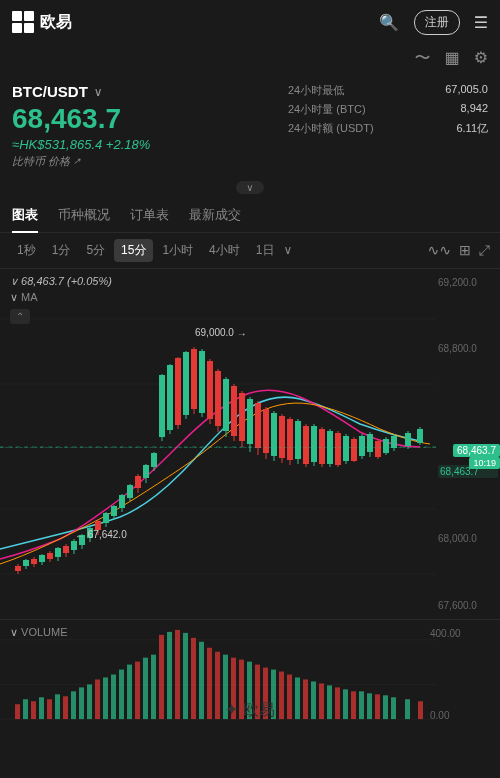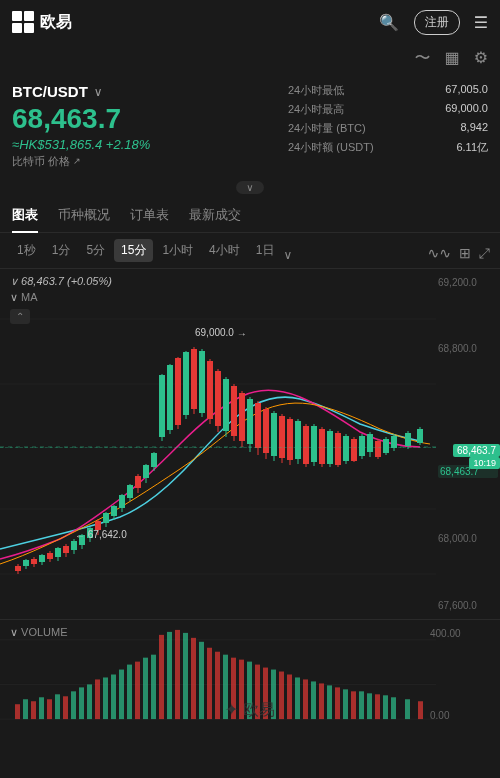--- a/index.html
+++ b/index.html
@@ -96,20 +96,21 @@
       margin-top: 2px;
       font-style: italic;
     }
     .btc-label {
       font-size: 11px;
       color: #888;
       margin-top: 2px;
       display: flex;
       align-items: center;
       gap: 3px;
+      font-style: italic;
     }
     .price-right {
       display: flex;
       flex-direction: column;
       gap: 4px;
       min-width: 200px;
     }
     .stat-row {
       display: flex;
       justify-content: space-between;
@@ -158,21 +159,21 @@
       bottom: -1px;
       left: 0;
       right: 0;
       height: 2px;
       background: #fff;
     }
 
     
     .interval-row {
       display: flex;
-      align-items: flex-end;
+      align-items: center;
       padding: 6px 10px;
       gap: 2px;
       border-bottom: 1px solid #2a2a2a;
     }
     .interval-btn {
       padding: 3px 7px;
       font-size: 12px;
       color: #888;
       cursor: pointer;
       border-radius: 4px;
@@ -347,24 +348,20 @@
     <div class="hk-price">≈HK$531,865.4 +2.18%</div>
     <div class="btc-label">
       <span>比特币 价格</span>
       <span style="font-size:9px;">↗</span>
     </div>
   </div>
   <div class="price-right">
     <div class="stat-row">
       <span class="stat-label">24小时最低</span>
       <span class="stat-value">67,005.0</span>
-    </div>
-    <div class="stat-row">
-      <span class="stat-label">24小时最高</span>
-      <span class="stat-value">69,000.0</span>
     </div>
     <div class="stat-row">
       <span class="stat-label">24小时量 (BTC)</span>
       <span class="stat-value">8,942</span>
     </div>
     <div class="stat-row">
       <span class="stat-label">24小时额 (USDT)</span>
       <span class="stat-value">6.11亿</span>
     </div>
   </div>

